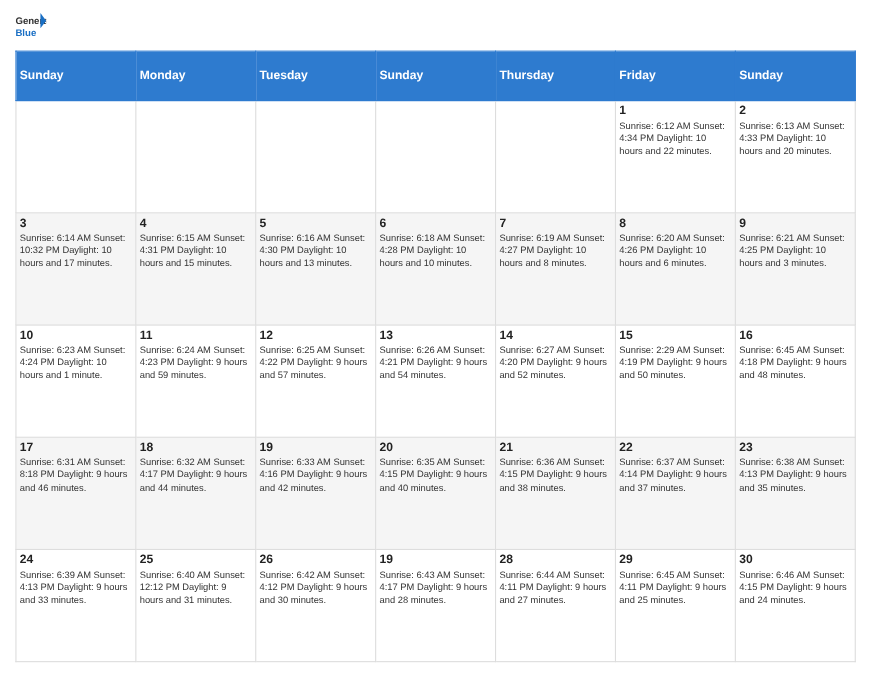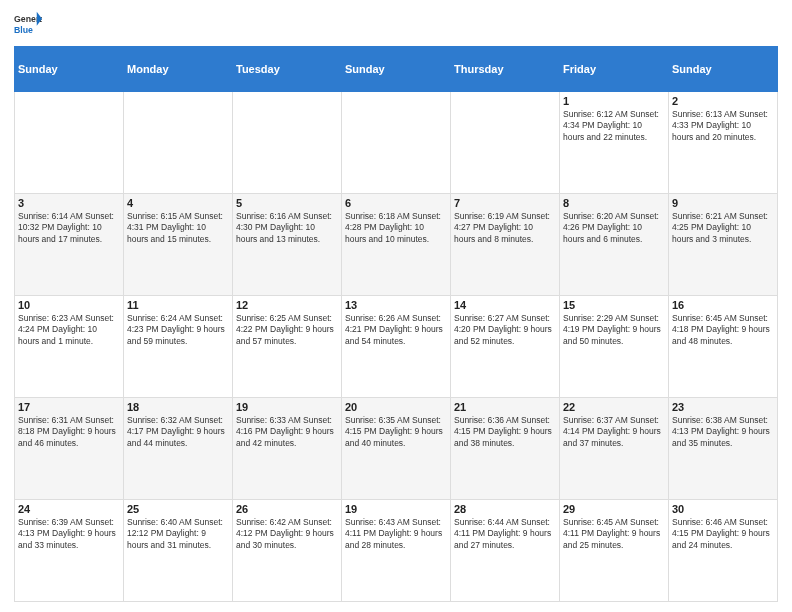--- a/index.html
+++ b/index.html
@@ -302,21 +302,21 @@
           </td>
           <td>
             <span class="day-num">26</span>
             <div class="day-info">Sunrise: 6:42 AM
 Sunset: 4:12 PM
 Daylight: 9 hours and 30 minutes.</div>
           </td>
           <td>
             <span class="day-num">19</span>
             <div class="day-info">Sunrise: 6:43 AM
-Sunset: 4:11 PM
+Sunset: 4:17 PM
 Daylight: 9 hours and 28 minutes.</div>
           </td>
           <td>
             <span class="day-num">28</span>
             <div class="day-info">Sunrise: 6:44 AM
 Sunset: 4:11 PM
 Daylight: 9 hours and 27 minutes.</div>
           </td>
           <td>
             <span class="day-num">29</span>

